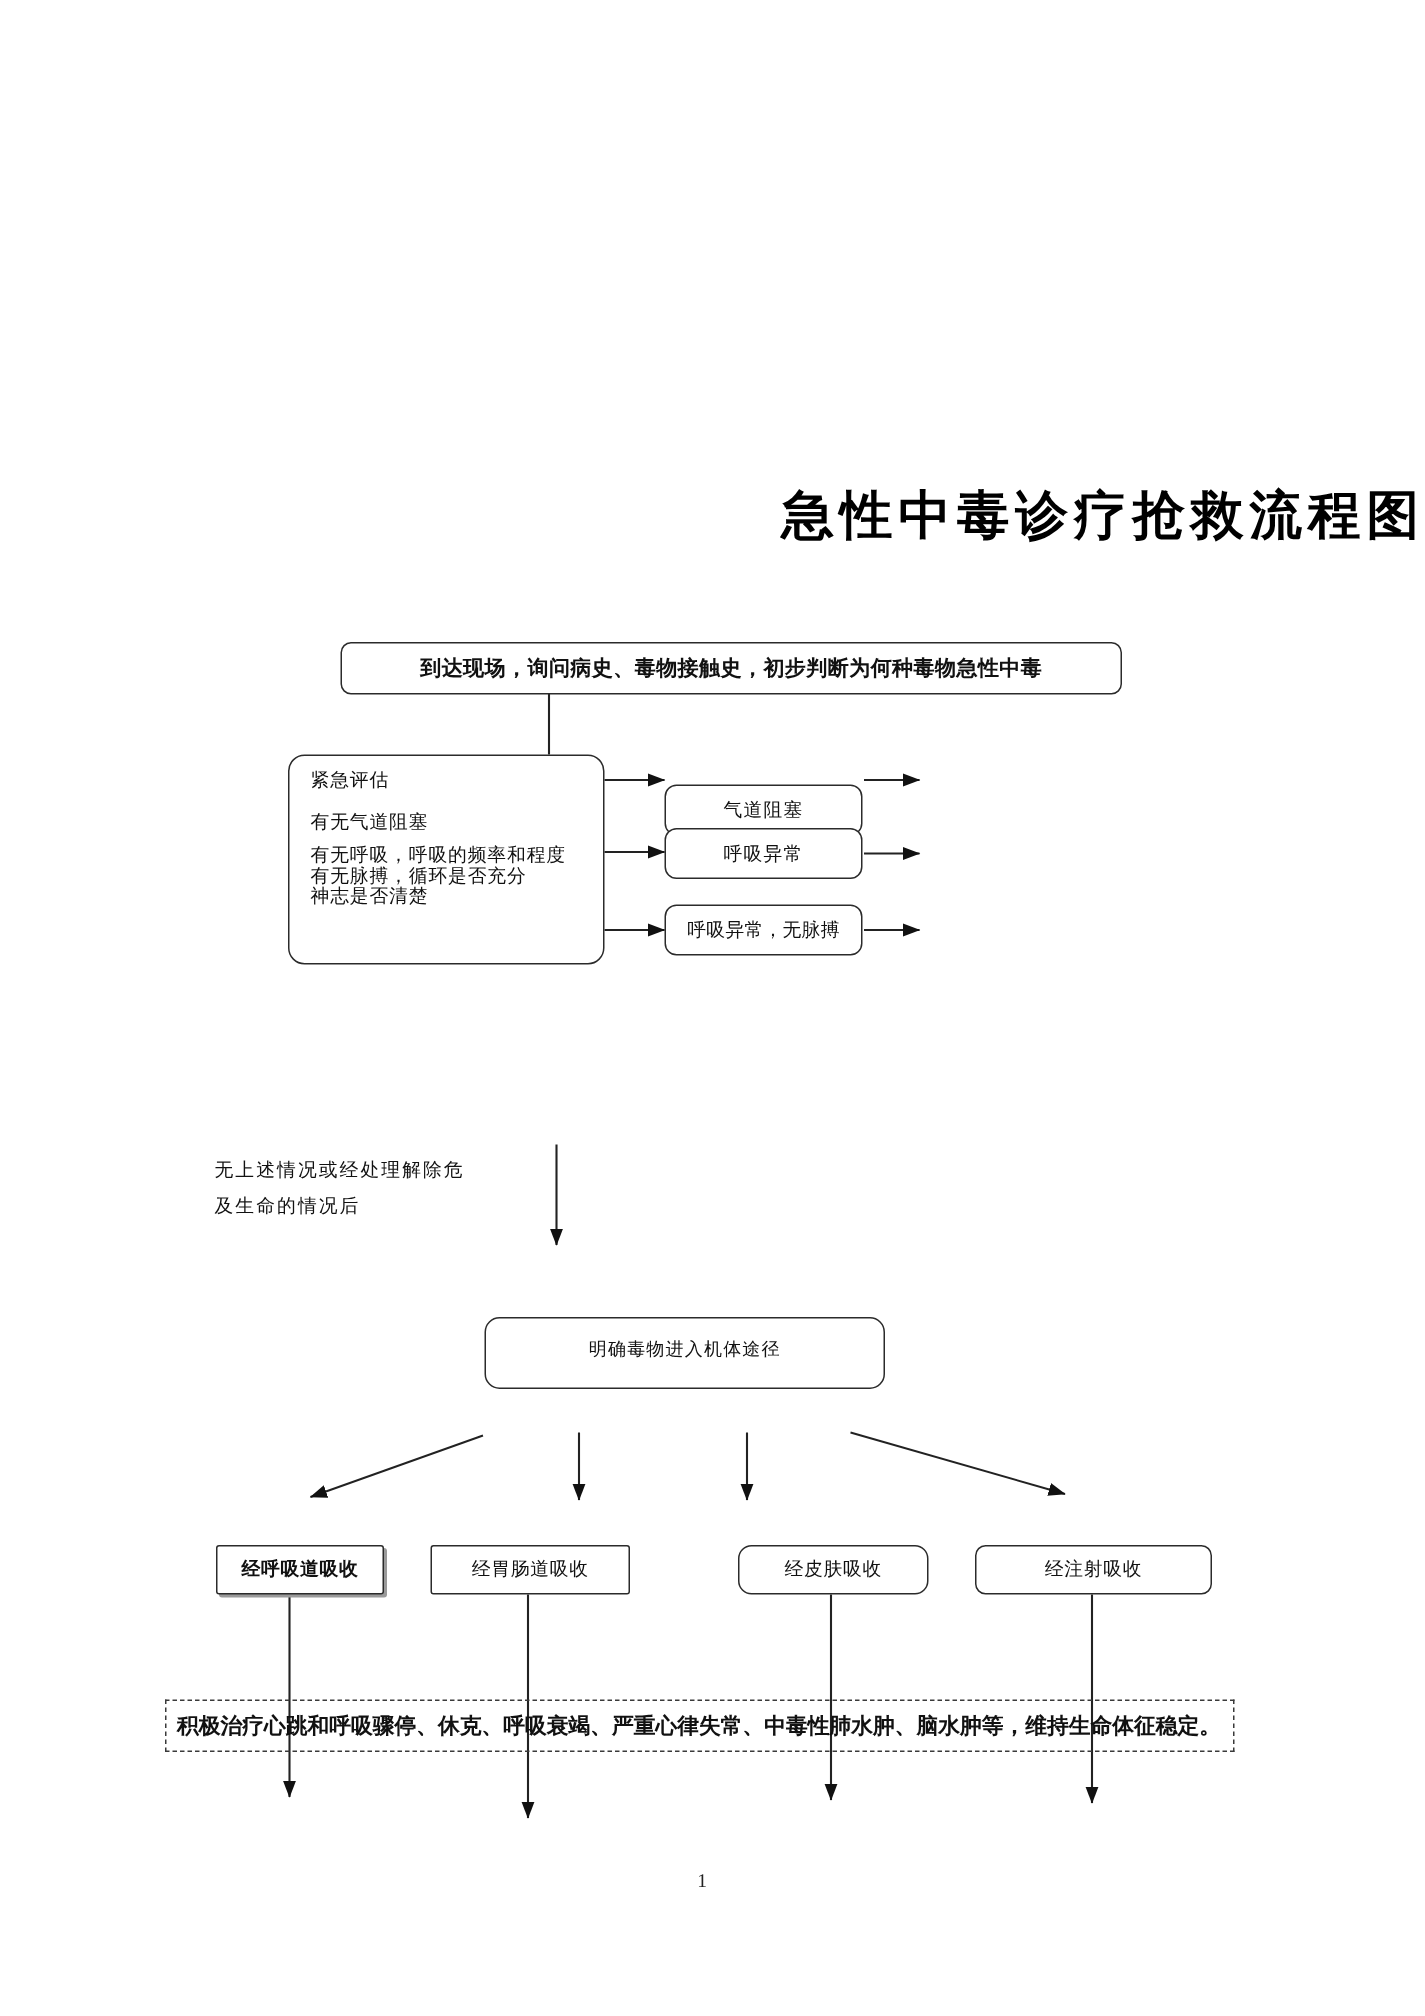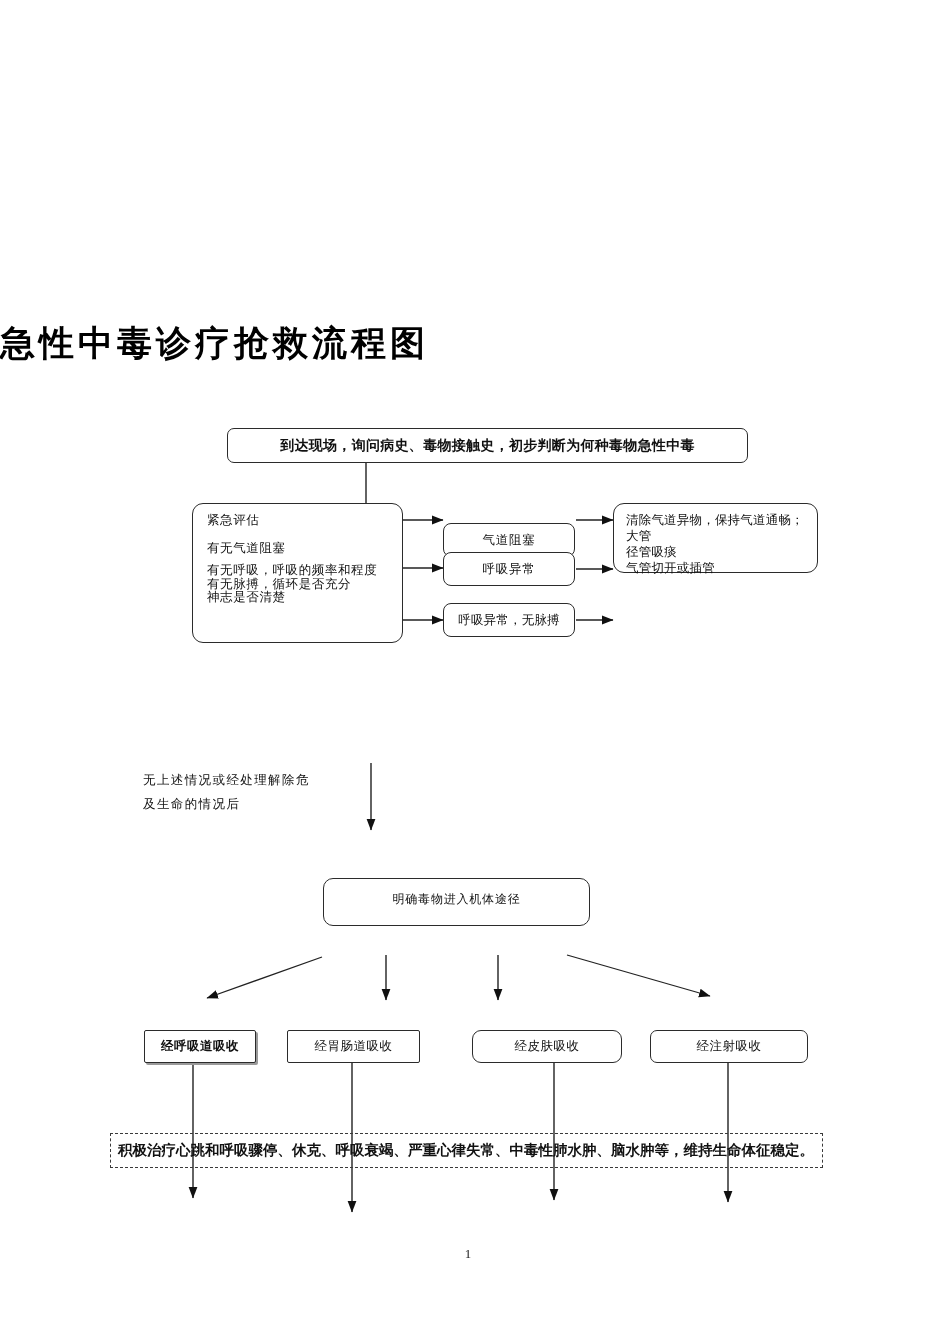--- a/index.html
+++ b/index.html
@@ -3,21 +3,21 @@
 <meta charset="utf-8">
 <style>
   html,body { margin:0; padding:0; background:#ffffff; }
   .page {
     position:relative; width:950px; height:1344px; margin:0 auto;
     background:#ffffff; overflow:hidden;
     font-family:"Liberation Serif","DejaVu Serif",serif; color:#111111;
   }
   .doc-title {
     position:absolute; left:0; right:0; top:320px;
-    text-align:left; font-size:35px; font-weight:bold; letter-spacing:4px;
+    text-align:right; font-size:35px; font-weight:bold; letter-spacing:4px;
     color:#000;
   }
   .box {
     position:absolute; box-sizing:border-box; background:#ffffff;
     border:1.6px solid #2b2b2b; z-index:2;
   }
   .center { display:flex; align-items:center; justify-content:center; text-align:center; }
 
   .node-arrival {
     left:227px; top:428px; width:521px; height:35px; border-radius:7px;
@@ -47,21 +47,21 @@
     font-size:12.5px; line-height:24px; letter-spacing:1.4px;
   }
   .node-route {
     left:323px; top:878px; width:267px; height:48px; border-radius:10px;
     font-size:12px; letter-spacing:0.8px; padding-bottom:6px;
   }
 
   .abs { top:1030px; height:33px; font-size:12.5px; letter-spacing:0.5px; }
   .abs-0 { left:144px; width:112px; border-radius:2px; box-shadow:2px 2px 0 #9a9a9a;font-weight:bold; }
   .abs-1 { left:287px; width:133px; border-radius:2px; }
-  .abs-2 { left:472px; width:150px; border-radius:9px; }
+  .abs-2 { left:492px; width:127px; border-radius:9px; }
   .abs-3 { left:650px; width:158px; border-radius:7px; }
 
   .node-treatment {
     left:110px; top:1133px; width:713px; height:35px;
     border:1.6px dashed #3a3a3a; background:transparent;
     display:flex; align-items:center; padding-left:7px;
     font-weight:bold; font-size:14.5px; white-space:nowrap; z-index:2;
   }
   .page-number {
     position:absolute; left:0; right:14px; top:1246px; text-align:center;
@@ -115,25 +115,20 @@
   <div class="box center cond cond-0">
     <span>气道阻塞</span>
   </div>
   <div class="box center cond cond-1">
     <span>呼吸异常</span>
   </div>
   <div class="box center cond cond-2">
     <span>呼吸异常，无脉搏</span>
   </div>
 
-  <div class="box node-airway">
-    <div>清除气道异物，保持气道通畅；大管</div>
-    <div>径管吸痰</div>
-    <div>气管切开或插管</div>
-  </div>
 
   <div class="note">
     <div>无上述情况或经处理解除危</div>
     <div>及生命的情况后</div>
   </div>
 
   <div class="box center node-route">
     <span>明确毒物进入机体途径</span>
   </div>
 

